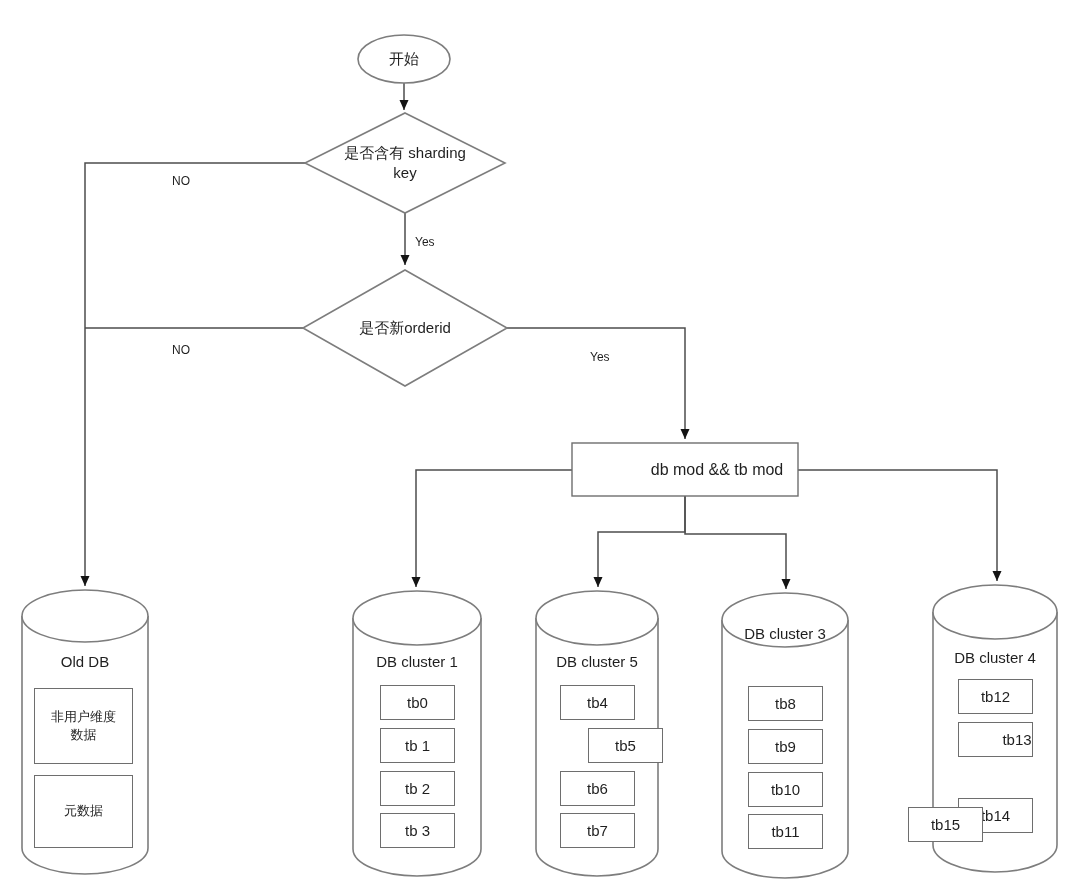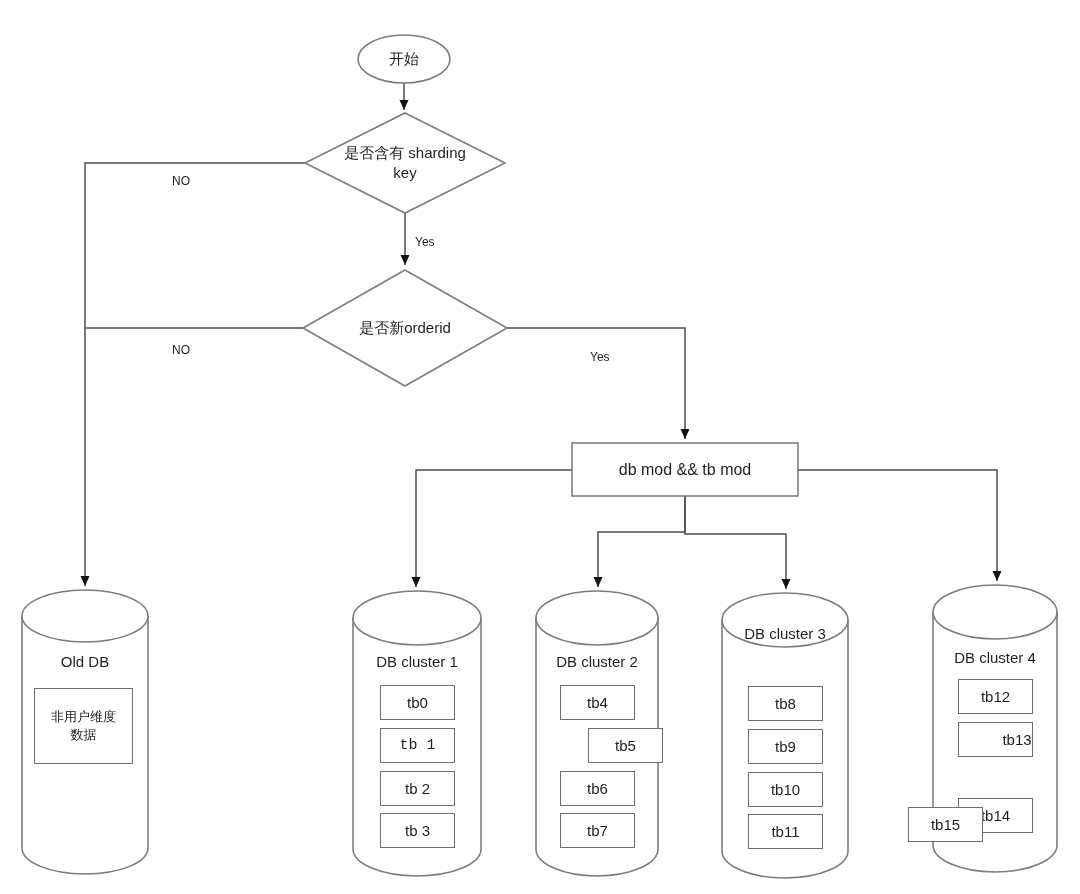--- a/index.html
+++ b/index.html
@@ -22,21 +22,21 @@
     align-items: center;
     justify-content: center;
     text-align: center;
     font-size: 15px;
     line-height: 1.35;
     color: #1f1f1f;
     white-space: normal;
   }
   .edge-label { justify-content: flex-start; text-align: left; font-size: 12px; }
   .node-title { font-size: 15px; }
-  .process-label { font-size: 16px; }
+  .process-label { font-size: 16px; padding-left: 32px; }
   .inner-box {
     position: absolute;
     border: 1.4px solid #6e6e6e;
     background: #ffffff;
     display: flex;
     align-items: center;
     justify-content: center;
     text-align: center;
     font-size: 13px;
     line-height: 1.4;
@@ -100,28 +100,31 @@
 
   <div class="txt edge-label" style="left:172px; top:171px; width:50px; height:20px;">NO</div>
   <div class="txt edge-label" style="left:415px; top:232px; width:50px; height:20px;">Yes</div>
   <div class="txt edge-label" style="left:172px; top:340px; width:50px; height:20px;">NO</div>
   <div class="txt edge-label" style="left:590px; top:347px; width:50px; height:20px;">Yes</div>
 
   <div class="txt node-title" style="left:35px; top:652px; width:100px; height:20px;">Old DB</div>
   <div class="inner-box" style="left:34px; top:688px; width:99px; height:76px;">
     <span class="cjk-wrap">非用户维度数据</span>
   </div>
+  <div class="inner-box" style="left:34px; top:775px; width:99px; height:73px;">
+    <span>元数据</span>
+  </div>
 
   <div class="txt node-title" style="left:352px; top:652px; width:130px; height:20px;">DB cluster 1</div>
   <div class="inner-box tb-box" style="left:380px; top:685px;">tb0</div>
-  <div class="inner-box tb-box" style="left:380px; top:728px;font-family:Liberation Mono, monospace;">tb 1</div>
+  <div class="inner-box tb-box" style="left:380px; top:728px;">tb 1</div>
   <div class="inner-box tb-box" style="left:380px; top:771px;">tb 2</div>
   <div class="inner-box tb-box" style="left:380px; top:813px;">tb 3</div>
 
-  <div class="txt node-title" style="left:532px; top:652px; width:130px; height:20px;">DB cluster 2</div>
+  <div class="txt node-title" style="left:532px; top:652px; width:130px; height:20px;">DB cluster 5</div>
   <div class="inner-box tb-box" style="left:560px; top:685px;">tb4</div>
   <div class="inner-box tb-box" style="left:588px; top:728px;">tb5</div>
   <div class="inner-box tb-box" style="left:560px; top:771px;">tb6</div>
   <div class="inner-box tb-box" style="left:560px; top:813px;">tb7</div>
 
   <div class="txt node-title" style="left:720px; top:624px; width:130px; height:20px;">DB cluster 3</div>
   <div class="inner-box tb-box" style="left:748px; top:686px;">tb8</div>
   <div class="inner-box tb-box" style="left:748px; top:729px;">tb9</div>
   <div class="inner-box tb-box" style="left:748px; top:772px;">tb10</div>
   <div class="inner-box tb-box" style="left:748px; top:814px;">tb11</div>

